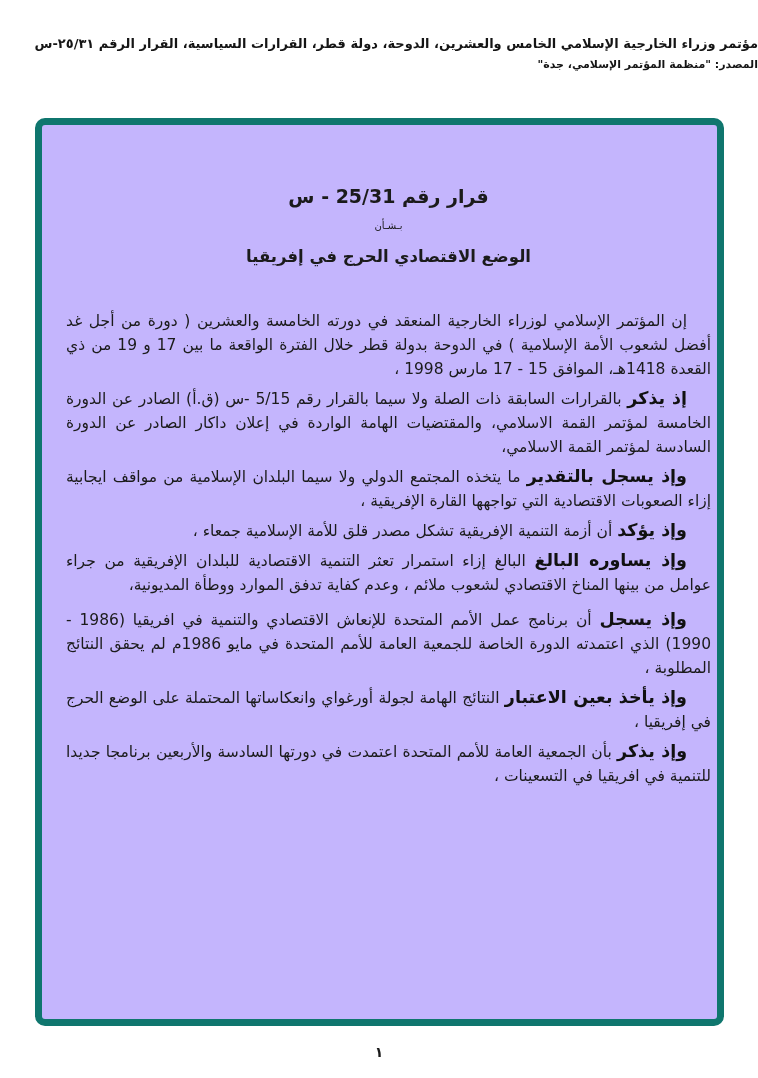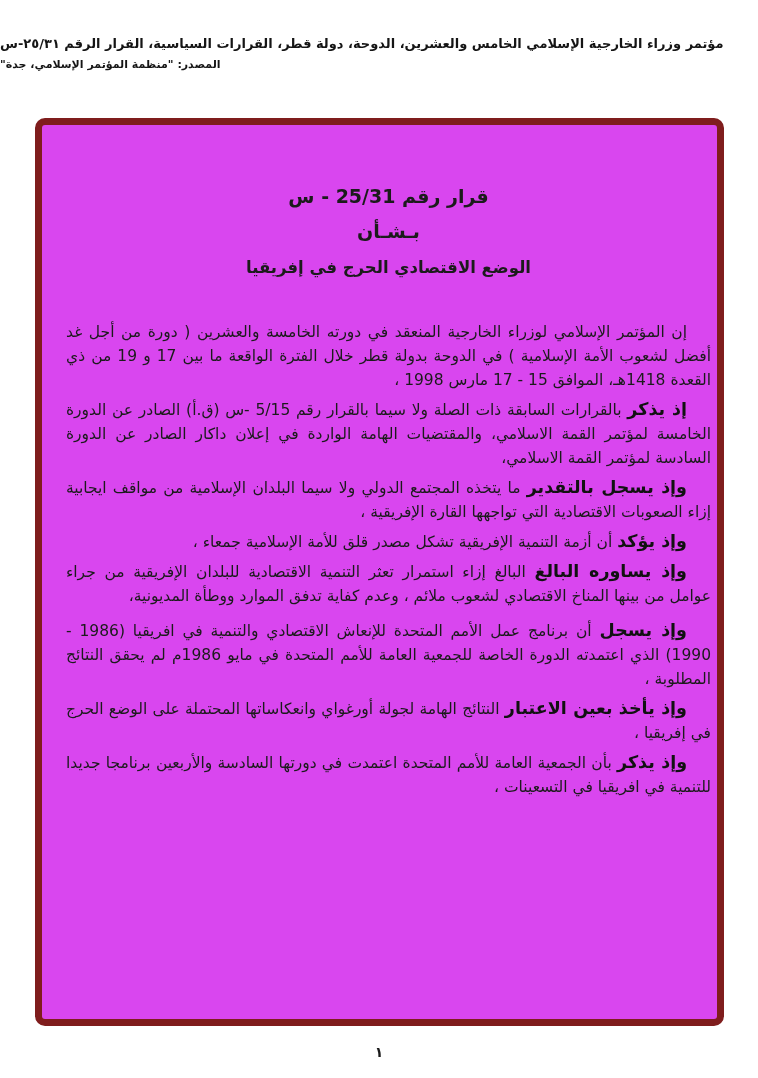--- a/index.html
+++ b/index.html
@@ -8,47 +8,47 @@
     background:#ffffff;
     font-family:"DejaVu Sans",sans-serif;
     color:#1b1b1b;
     position:relative;
     overflow:hidden;
   }
   .page{position:absolute;inset:0;}
   
   .scan-header{
     position:absolute;top:36px;left:0;right:0;
-    direction:rtl;text-align:left;
+    direction:rtl;text-align:right;
   }
   .scan-header .hline1{
     font-size:13px;font-weight:bold;letter-spacing:0;
     color:#151515;
   }
   .scan-header .hline2{
     font-size:11px;font-weight:bold;margin-top:7px;color:#151515;
   }
   
   .frame{
     position:absolute;
     left:35px;top:118px;
     width:689px;height:908px;
     box-sizing:border-box;
-    border:7px solid #7f1d1d;
+    border:7px solid #0f766e;
     border-radius:10px;
-    background:#d946ef;
+    background:#c4b5fd;
   }
   .frame-content{
     position:absolute;
     top:60px;right:6px;left:24px;
     direction:rtl;
   }
   .title-block{text-align:center;margin-bottom:42px;}
   .title-line1{font-size:19px;font-weight:bold;margin:0 0 13px 0;}
-  .title-line2{font-size:19px;font-weight:bold;margin:0 0 10px 0;}
+  .title-line2{font-size:10px;font-weight:normal;margin:0 0 10px 0;}
   .title-line3{font-size:16.5px;font-weight:bold;margin:16px;}
   .clauses p{
     font-size:15.5px;
     line-height:24px;
     text-align:justify;
     text-align-last:right;
     text-indent:24px;
     margin:0 0 5px 0;
   }
   .clauses p.gap-lg{margin-bottom:10px;}

